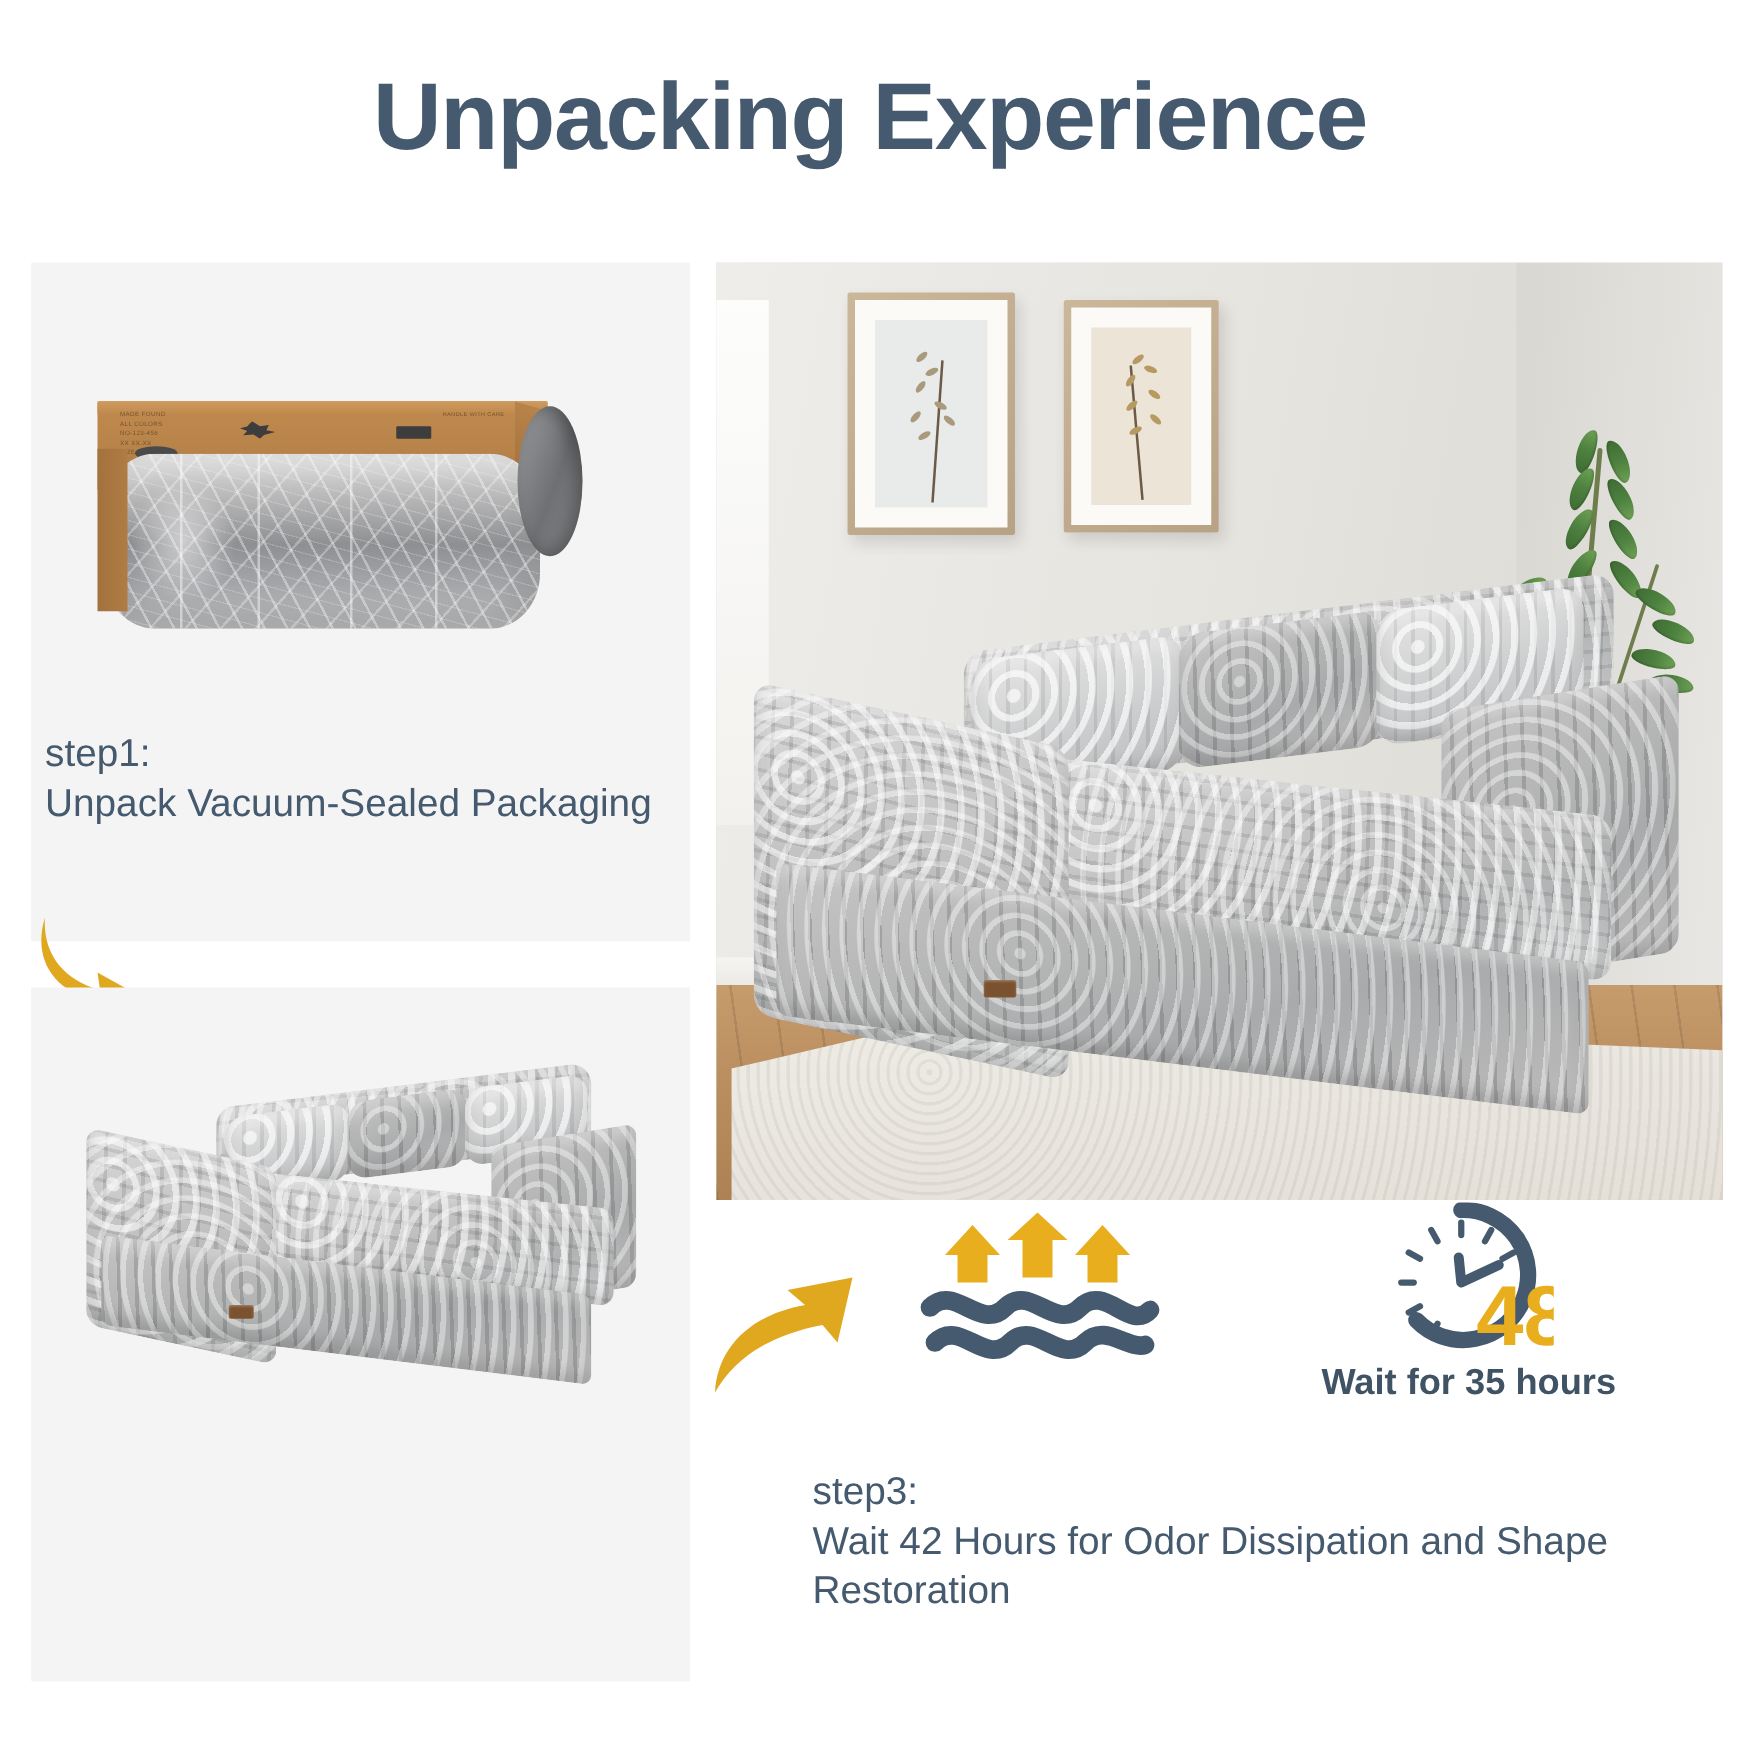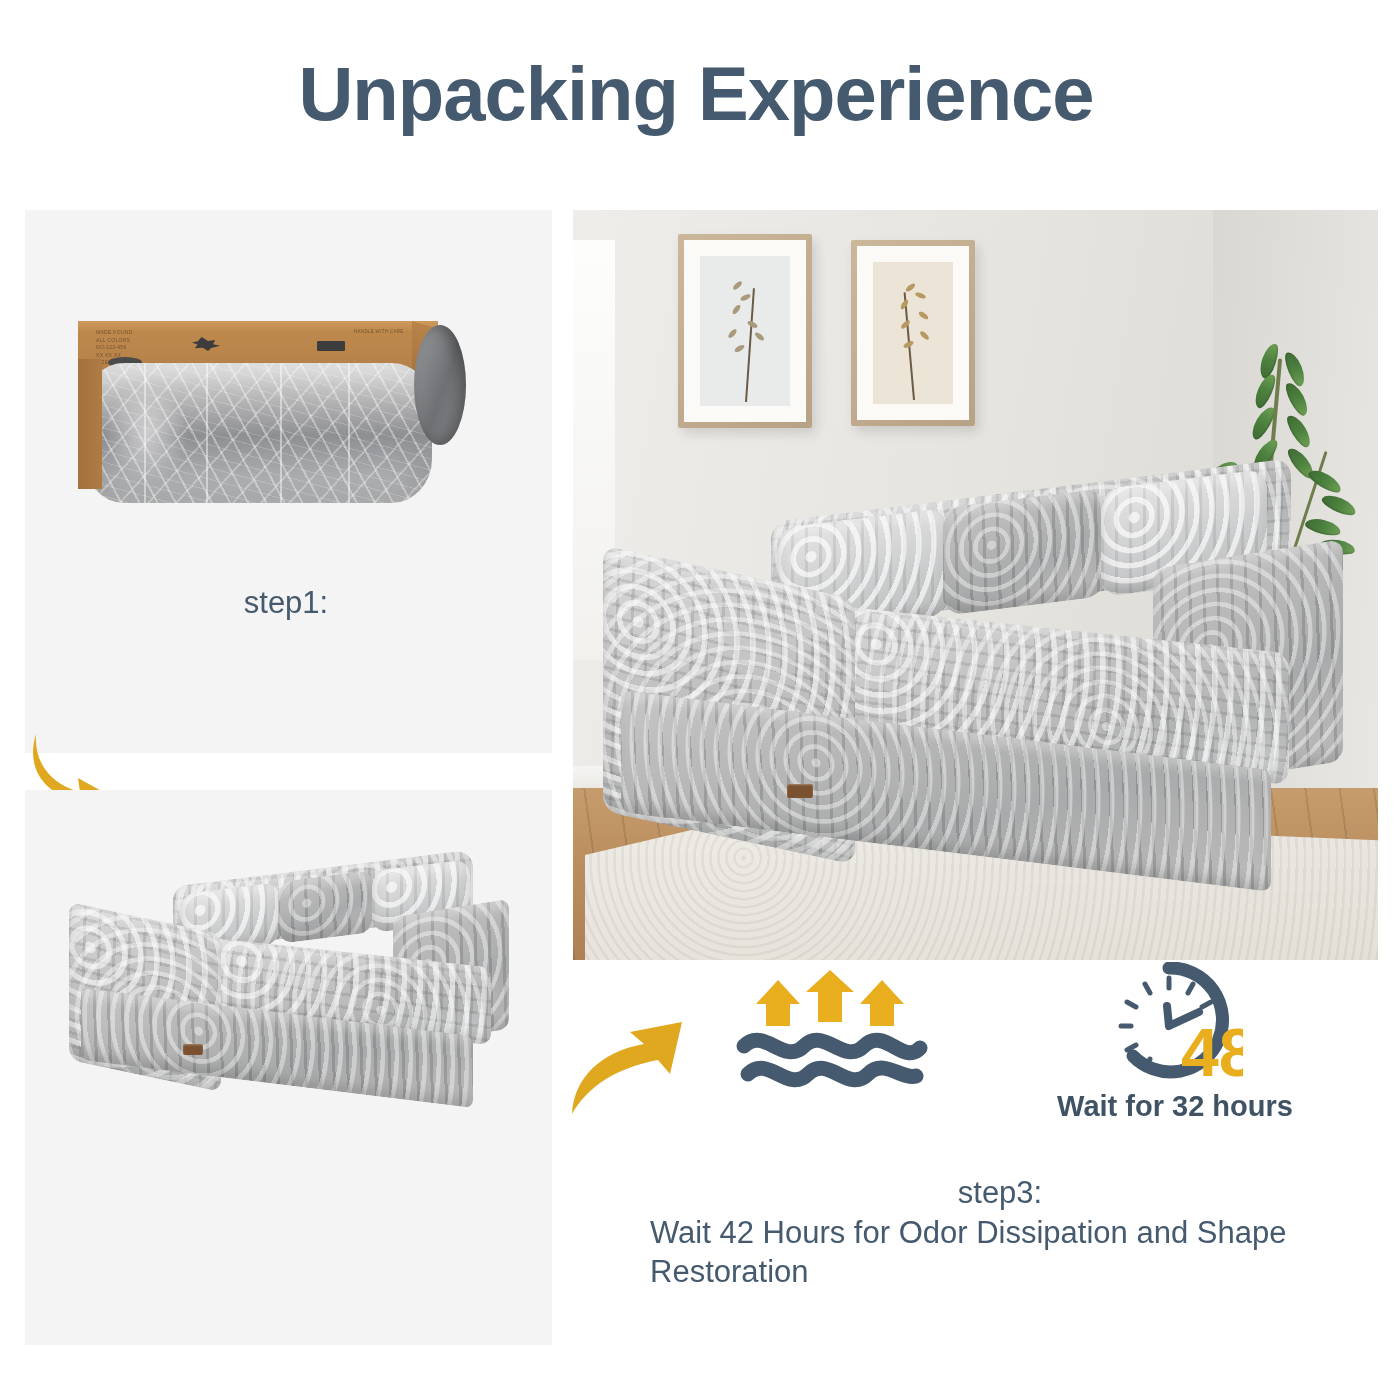--- a/index.html
+++ b/index.html
@@ -29,21 +29,21 @@
   #panel-step1{ left:25px; top:210px; width:527px; height:543px; }
   #panel-step2{ left:25px; top:790px; width:527px; height:555px; }
 
   .step-text{
     position:absolute;
     font-size:31px;
     line-height:1.28;
     color:#455a6e;
     font-weight:400;
   }
-  .step-label{ display:block;text-align:center; }
+  .step-label{ display:block; }
   .step-desc{ display:block; }
 
   #text-step1{ left:36px; top:583px; width:500px; }
   #text-step2{ left:36px; top:1153px; width:505px; }
   #text-step3{ left:650px; top:1173px; width:700px; }
 
   
   
   #img-box-wrap{
     position:absolute; left:62px; top:315px; width:400px; height:215px;
@@ -265,20 +265,21 @@
     <div class="roll-ring" style="left:122px"></div>
     <div class="roll-ring" style="left:196px"></div>
     <div class="roll-ring" style="left:264px"></div>
   </div>
   <div class="roll-cap"></div>
   <div class="box-side"></div>
 </div>
 
 <div class="step-text" id="text-step1">
   <span class="step-label">step1:</span>
+  <span class="step-desc">Unpack Vacuum-Sealed Packaging</span>
 </div>
 
 <svg class="arrow" id="arrow-1" viewBox="0 0 112 88">
   <path d="M8 6 C6 34 22 56 52 64 L50 50 L86 70 L44 84 L47 72 C14 64 -2 38 8 6 Z" fill="#e0a81f"></path>
 </svg>
 
 <div class="panel" id="panel-step2"></div>
 
 <div class="sofa" id="img-sofa2">
   <div class="fur s2-backrest"></div>
@@ -395,19 +396,19 @@
       <line x1="104" y1="40" x2="95" y2="45"></line>
       <line x1="38" y1="22" x2="43" y2="31"></line>
       <line x1="20" y1="40" x2="29" y2="45"></line>
       <line x1="14" y1="64" x2="24" y2="64"></line>
       <line x1="20" y1="88" x2="29" y2="83"></line>
       <line x1="38" y1="106" x2="43" y2="97"></line>
     </g>
     <path d="M62 64 L60 44 M62 64 L92 50" stroke="#455a6e" stroke-width="8" fill="none" stroke-linecap="round"></path>
     <text x="74" y="114" font-family="Liberation Sans, sans-serif" font-size="68" font-weight="bold" fill="#e8ae1e">48</text>
   </svg>
-  <div class="feature-label">Wait for 32 hours</div>
+  <div class="feature-label">Wait for 35 hours</div>
 </div>
 
 <div class="step-text" id="text-step3">
   <span class="step-label">step3:</span>
   <span class="step-desc">Wait 42 Hours for Odor Dissipation and Shape Restoration</span>
 </div>
 
 </body></html>

